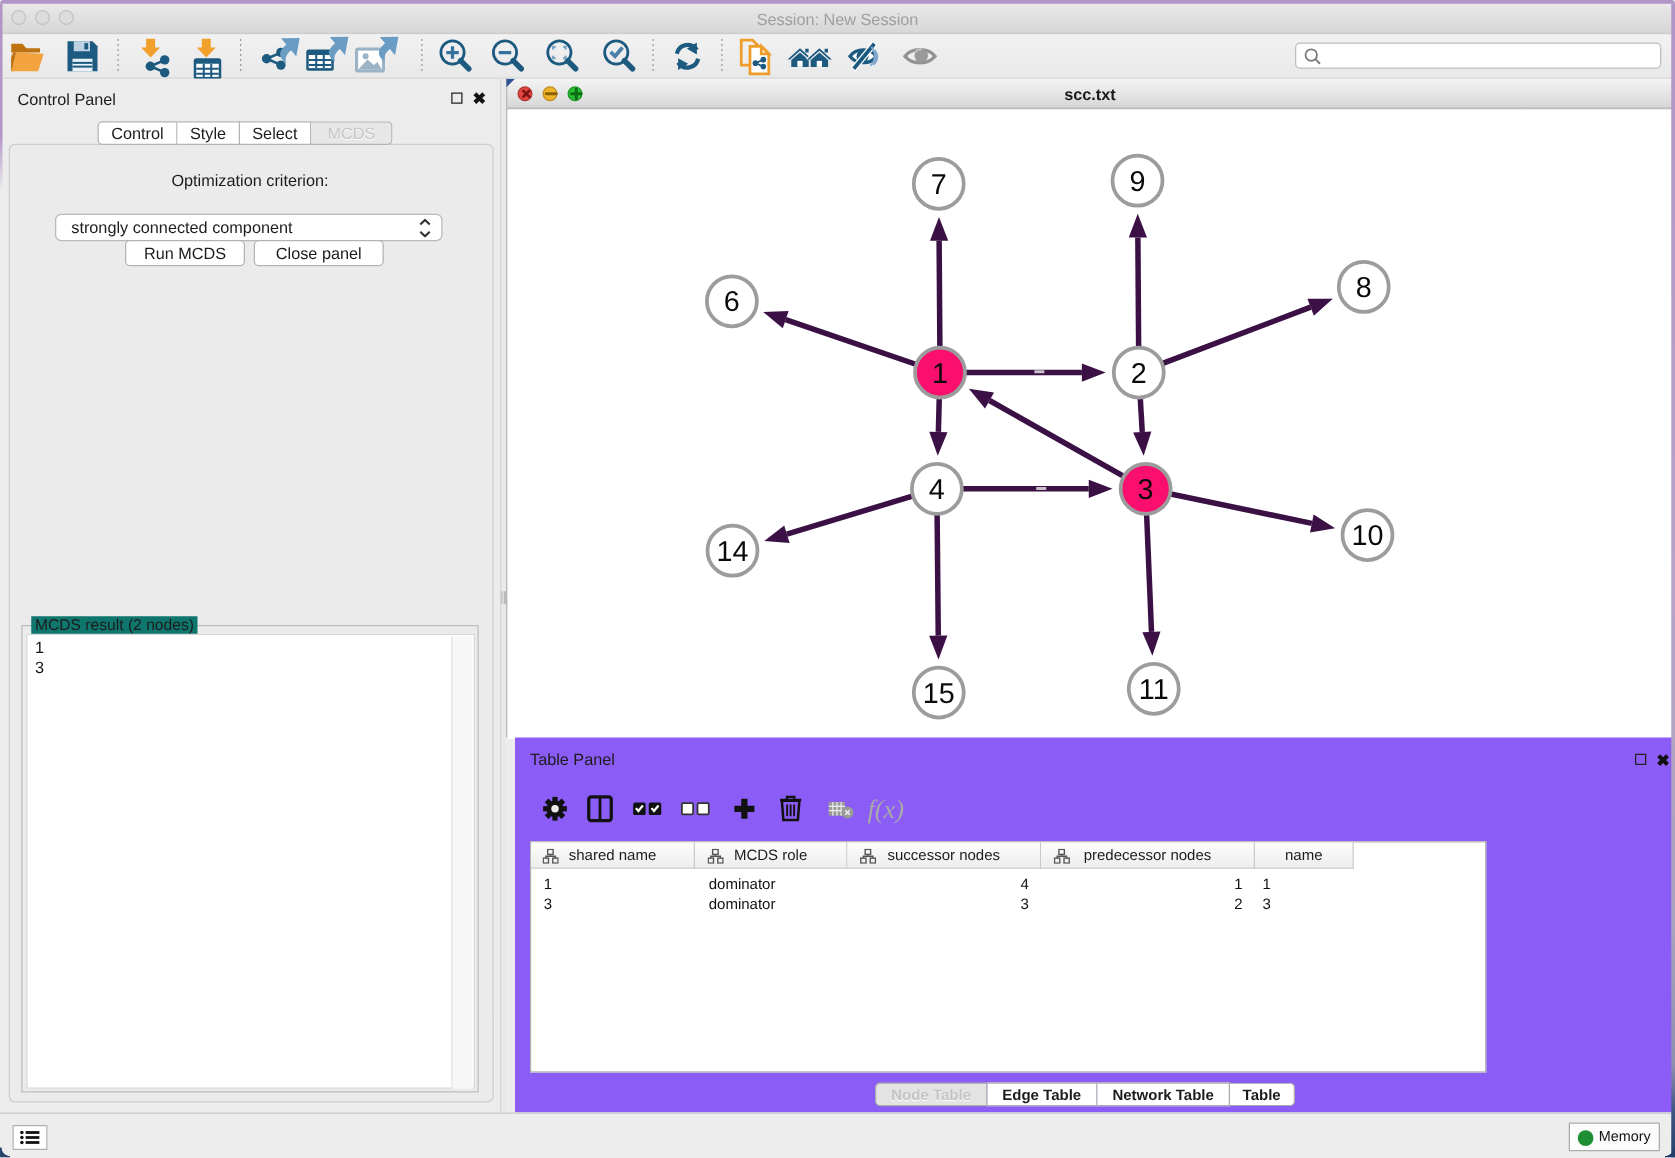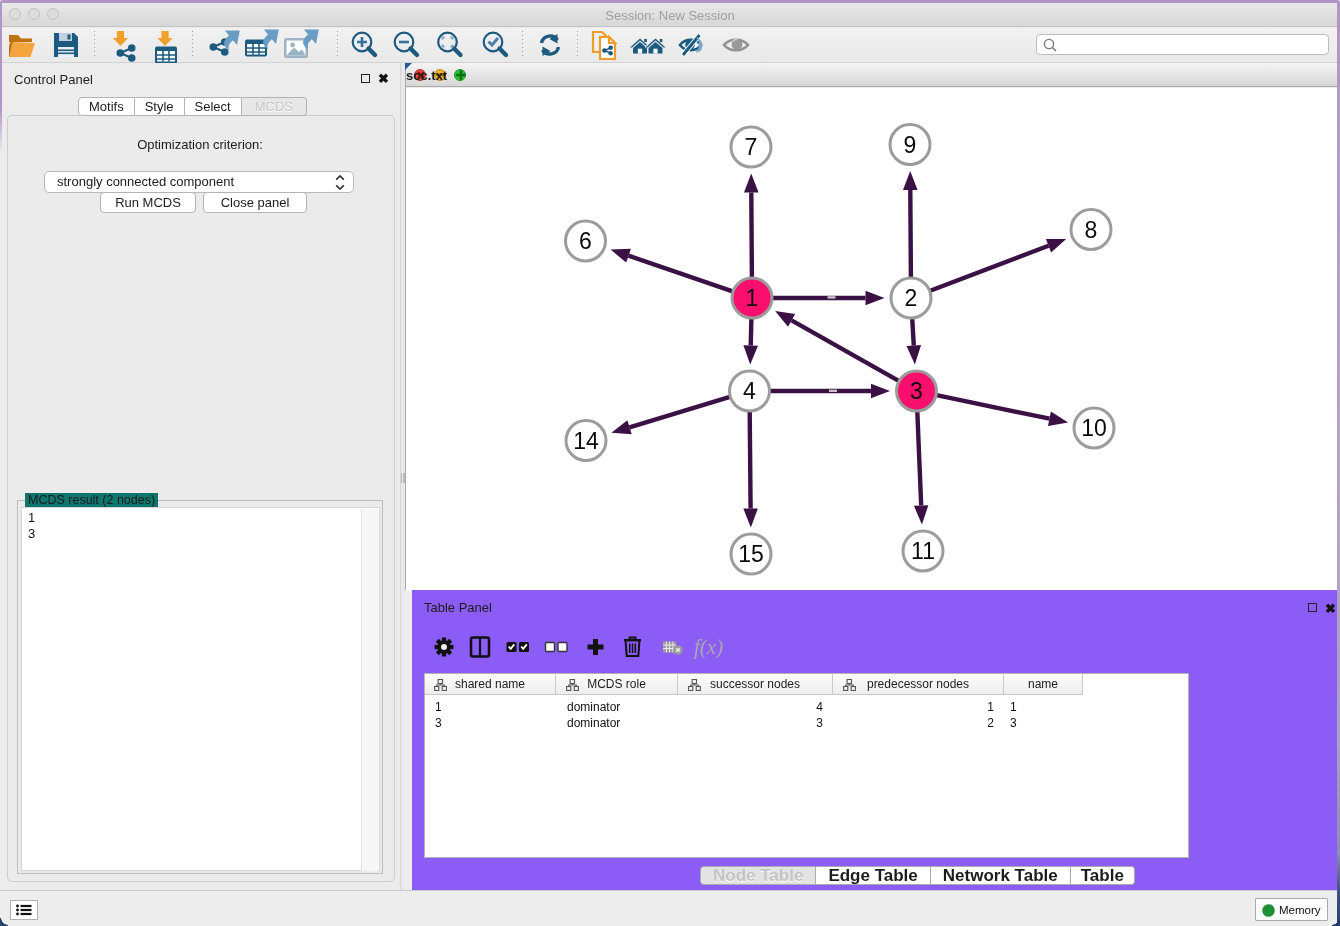--- a/index.html
+++ b/index.html
@@ -36,32 +36,32 @@
   .btn { position:absolute; height:21px; background:#fff; border:1px solid #b3b3b3; border-radius:4px; font-size:13px; color:#1c1c1c; text-align:center; line-height:19px; }
   #fieldset { position:absolute; left:17px; top:437px; width:366px; height:374px; border:1px solid #bdbdbd; }
   #fieldset .legend { position:absolute; left:7px; top:-8px; background:#0f766e; padding:0 3px; font-size:12.5px; color:#1c1c1c; }
   #fieldset .inner { position:absolute; left:3px; top:6px; width:359px; height:364px; background:#fff; border:1px solid #d7d7d7; font-size:13px; color:#111; }
   #fieldset .sb { position:absolute; right:1px; top:1px; width:17px; height:362px; background:#f7f7f7; border-left:1px solid #e3e3e3; }
   
   #vsplit { left:400px; top:63px; width:5px; height:827px; background:#e9e9e9; border-left:1px solid #d6d6d6; }
   
   #netframe { left:405px; top:63px; width:932px; height:527px; border-left:1px solid #a9a9a9; }
   #nettitle { position:absolute; left:0; top:0; width:932px; height:24px; background:linear-gradient(#f4f4f4,#d7d7d7); border-bottom:1px solid #ababab; }
-  #nettitle .t { position:absolute; top:5px; width:100%; text-align:left; font-size:13px; font-weight:bold; color:#1a1a1a; }
+  #nettitle .t { position:absolute; top:5px; width:100%; text-align:center; font-size:13px; font-weight:bold; color:#1a1a1a; }
   .lamp { position:absolute; top:6px; width:12px; height:12px; border-radius:50%; }
   #netcanvas { position:absolute; left:0; top:24.5px; width:932px; height:503px; background:#fff; }
   
   #tpanel { left:412px; top:590px; width:935px; height:300px; background:#8b5cf6; }
   #tpanel .hdr { position:absolute; left:12px; top:10px; font-size:13px; color:#1c1c1c; }
   #ttoolbar { position:absolute; left:12px; top:30px; height:32px; }
   #ttable { position:absolute; left:12px; top:83px; width:765px; height:185px; background:#fff; border:1px solid #b5b5b5; }
   .thead { position:absolute; left:0; top:0; height:21px; background:linear-gradient(#fdfdfd,#ededed); border-right:1px solid #c9c9c9; border-bottom:1px solid #c9c9c9; font-size:12px; color:#1c1c1c; text-align:center; line-height:20px; }
   .trow { position:absolute; font-size:12px; color:#111; height:16px; line-height:16px; }
   .btabs { position:absolute; display:flex; }
-  .btab { height:19px; line-height:18px; background:#fff; border:1px solid #ababab; border-left:none; font-size:17px; font-weight:bold; color:#1c1c1c; padding:0 12px; }
+  .btab { height:19px; line-height:18px; background:#fff; border:1px solid #ababab; border-left:none; font-size:12px; font-weight:bold; color:#1c1c1c; padding:0 12px; }
   
   #statusbar { left:0; top:890px; width:1340px; height:36px; background:#ededed; border-top:1px solid #c9c9c9; }
   #listbtn { position:absolute; left:10px; top:9px; width:28px; height:20px; background:#fff; border:1px solid #b2b2b2; }
   #membtn { position:absolute; left:1255px; top:7px; width:73px; height:23px; background:#fcfcfc; border:1px solid #ababab; border-radius:1px; font-size:12px; color:#111; }
 </style></head>
 <body>
 
 <div class="abs" id="titlebar">
   <div class="macdot" style="left:9px"></div>
   <div class="macdot" style="left:28px"></div>
@@ -216,21 +216,21 @@
 <div class="abs" id="edge-right"></div>
 <div class="abs" id="corner-bl"></div>
 <div class="abs" id="corner-br"></div>
 
 <div class="abs" id="cpanel">
   <div class="hdr">Control Panel</div>
   <div class="float-ic" style="left:361px; top:11px;"></div>
   <div class="close-ic" style="left:378px; top:8px;">✖</div>
   <div id="cpbox"></div>
   <div class="tabs" style="left:78px; top:34px;">
-    <div class="tab first">Motifs</div>
+    <div class="tab first">Control</div>
     <div class="tab">Style</div>
     <div class="tab">Select</div>
     <div class="tab last dis" style="padding:0 13px;">MCDS</div>
   </div>
   <div id="optlabel">Optimization criterion:</div>
   <div id="optselect">strongly connected component
     <svg width="10" height="15" style="position:absolute;right:8px;top:3px" viewBox="0 0 10 15">
       <path d="M1.2,4.6 L5,1 L8.8,4.6" stroke="#333" stroke-width="1.7" fill="none"></path>
       <path d="M1.2,10.4 L5,14 L8.8,10.4" stroke="#333" stroke-width="1.7" fill="none"></path>
     </svg>

